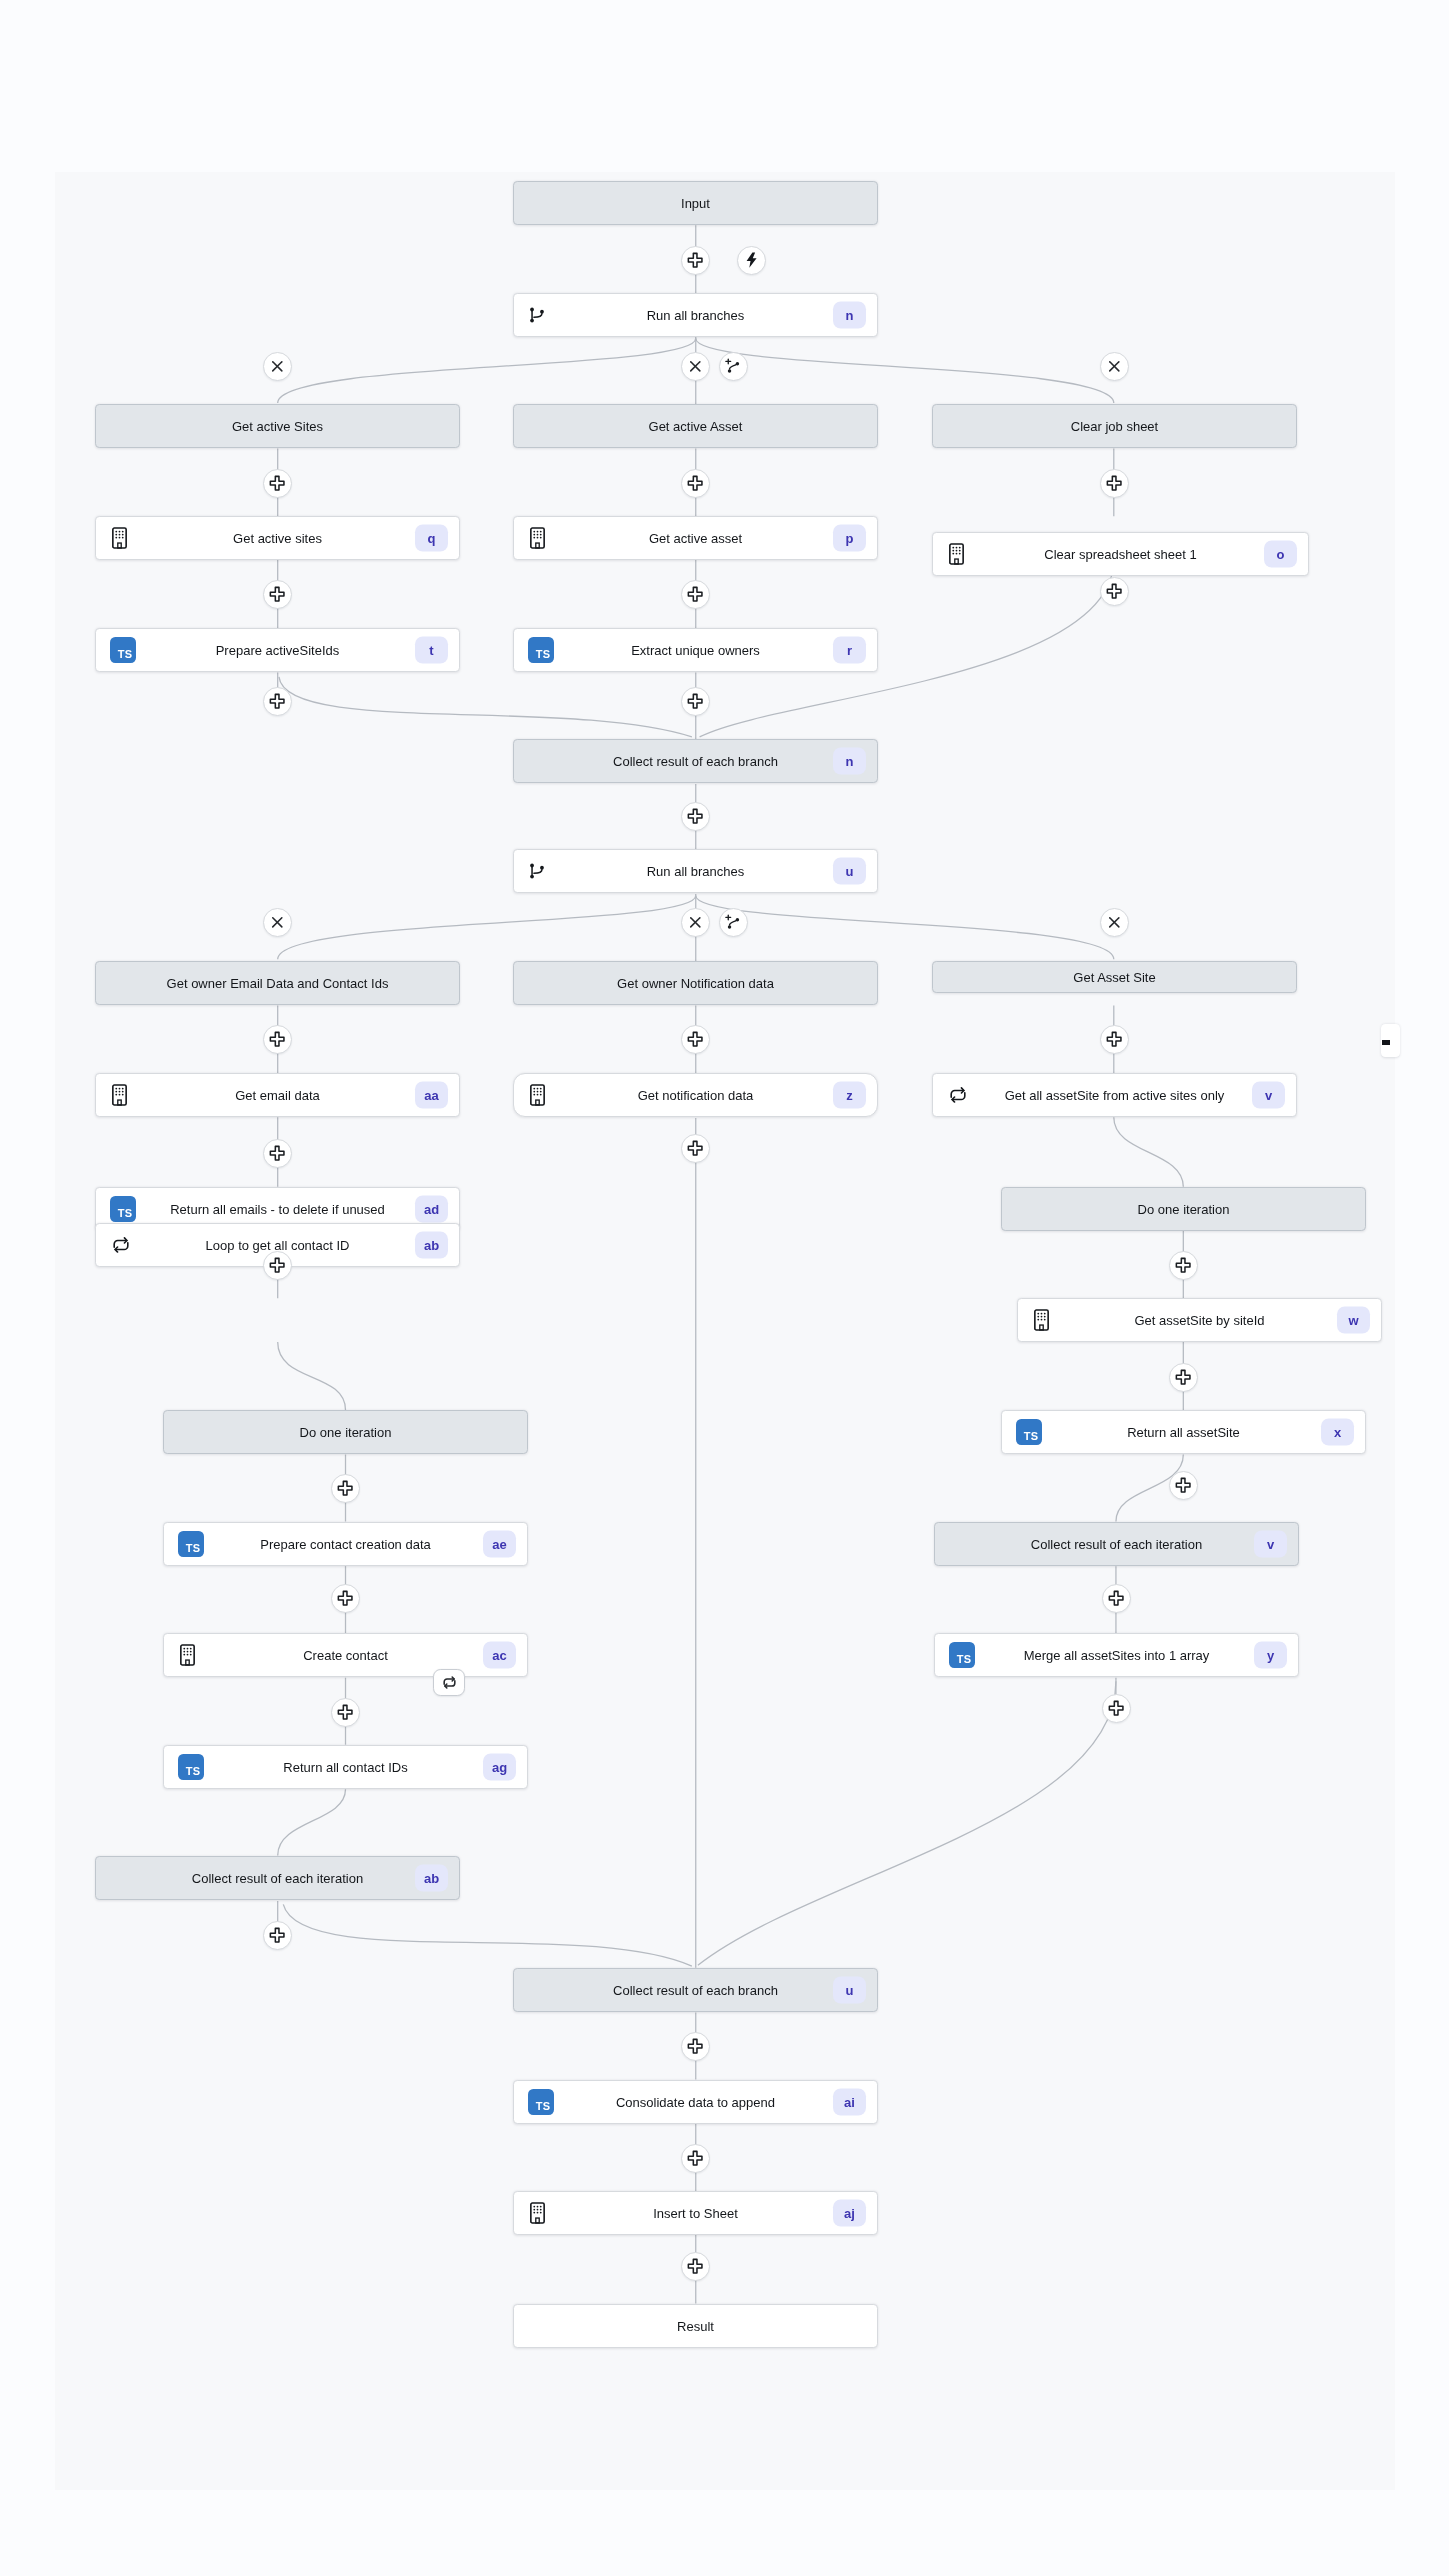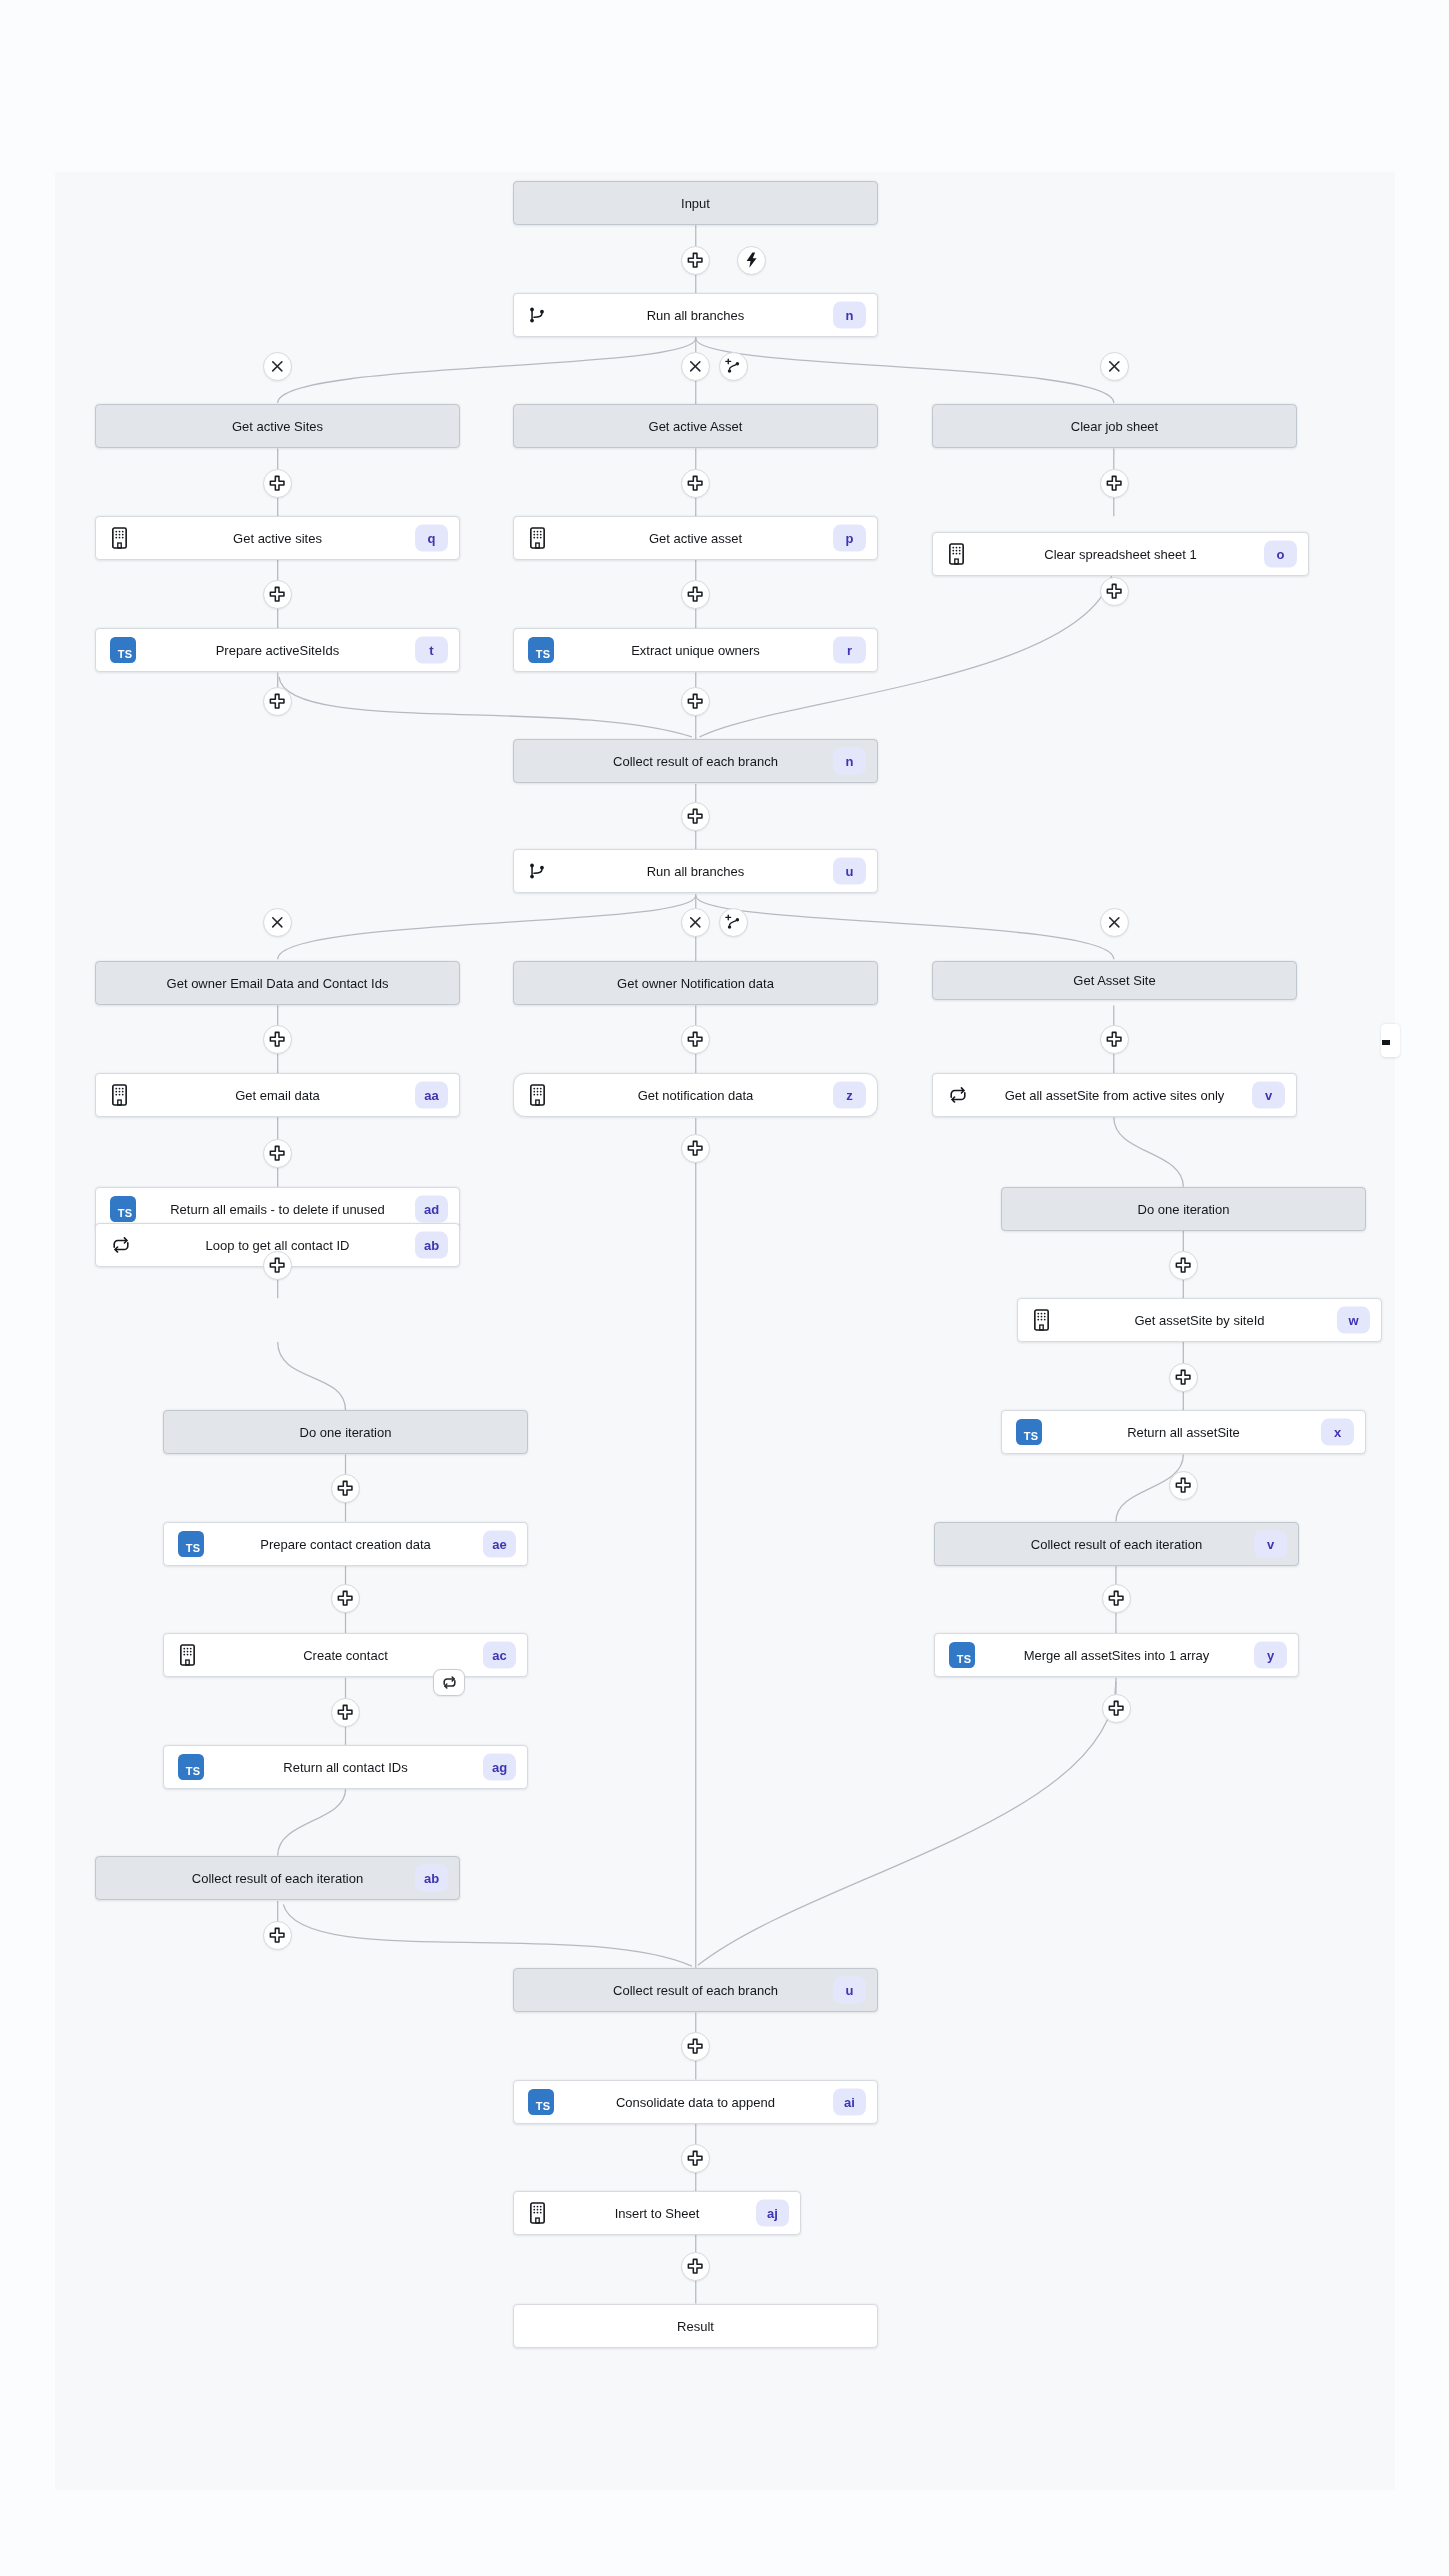--- a/index.html
+++ b/index.html
@@ -233,21 +233,21 @@
       </span>
       <span class="label">Run all branches</span>
       <span class="badge">u</span>
     </div>
     <div class="node header" style="left: 95px; top: 961px; width: 365px; height: 44px;">
       <span class="label">Get owner Email Data and Contact Ids</span>
     </div>
     <div class="node header" style="left: 513px; top: 961px; width: 365px; height: 44px;">
       <span class="label">Get owner Notification data</span>
     </div>
-    <div class="node header" style="left: 932px; top: 961px; width: 365px; height: 39px;">
+    <div class="node header" style="left: 932px; top: 961px; width: 365px; height: 32px;">
       <span class="label">Get Asset Site</span>
     </div>
     <div class="node step" style="left: 95px; top: 1073px; width: 365px; height: 44px;">
       <span class="icon">
         <svg width="19" height="23" viewBox="0 0 20 24">
           <rect x="3" y="1.5" width="14" height="21" rx="1.6" fill="none" stroke="currentColor" stroke-width="1.7"></rect>
           <g fill="currentColor">
             <circle cx="6.6" cy="5.2" r="0.95"></circle>
             <circle cx="10" cy="5.2" r="0.95"></circle>
             <circle cx="13.4" cy="5.2" r="0.95"></circle>
@@ -404,21 +404,21 @@
       <span class="label">Collect result of each branch</span>
       <span class="badge">u</span>
     </div>
     <div class="node step" style="left: 513px; top: 2080px; width: 365px; height: 44px;">
       <span class="icon">
         <span class="ts-chip">TS</span>
       </span>
       <span class="label">Consolidate data to append</span>
       <span class="badge">ai</span>
     </div>
-    <div class="node step" style="left: 513px; top: 2191px; width: 288px; height: 44px;">
+    <div class="node step" style="left: 513px; top: 2191px; width: 365px; height: 44px;">
       <span class="icon">
         <svg width="19" height="23" viewBox="0 0 20 24">
           <rect x="3" y="1.5" width="14" height="21" rx="1.6" fill="none" stroke="currentColor" stroke-width="1.7"></rect>
           <g fill="currentColor">
             <circle cx="6.6" cy="5.2" r="0.95"></circle>
             <circle cx="10" cy="5.2" r="0.95"></circle>
             <circle cx="13.4" cy="5.2" r="0.95"></circle>
             <circle cx="6.6" cy="8.4" r="0.95"></circle>
             <circle cx="10" cy="8.4" r="0.95"></circle>
             <circle cx="13.4" cy="8.4" r="0.95"></circle>

